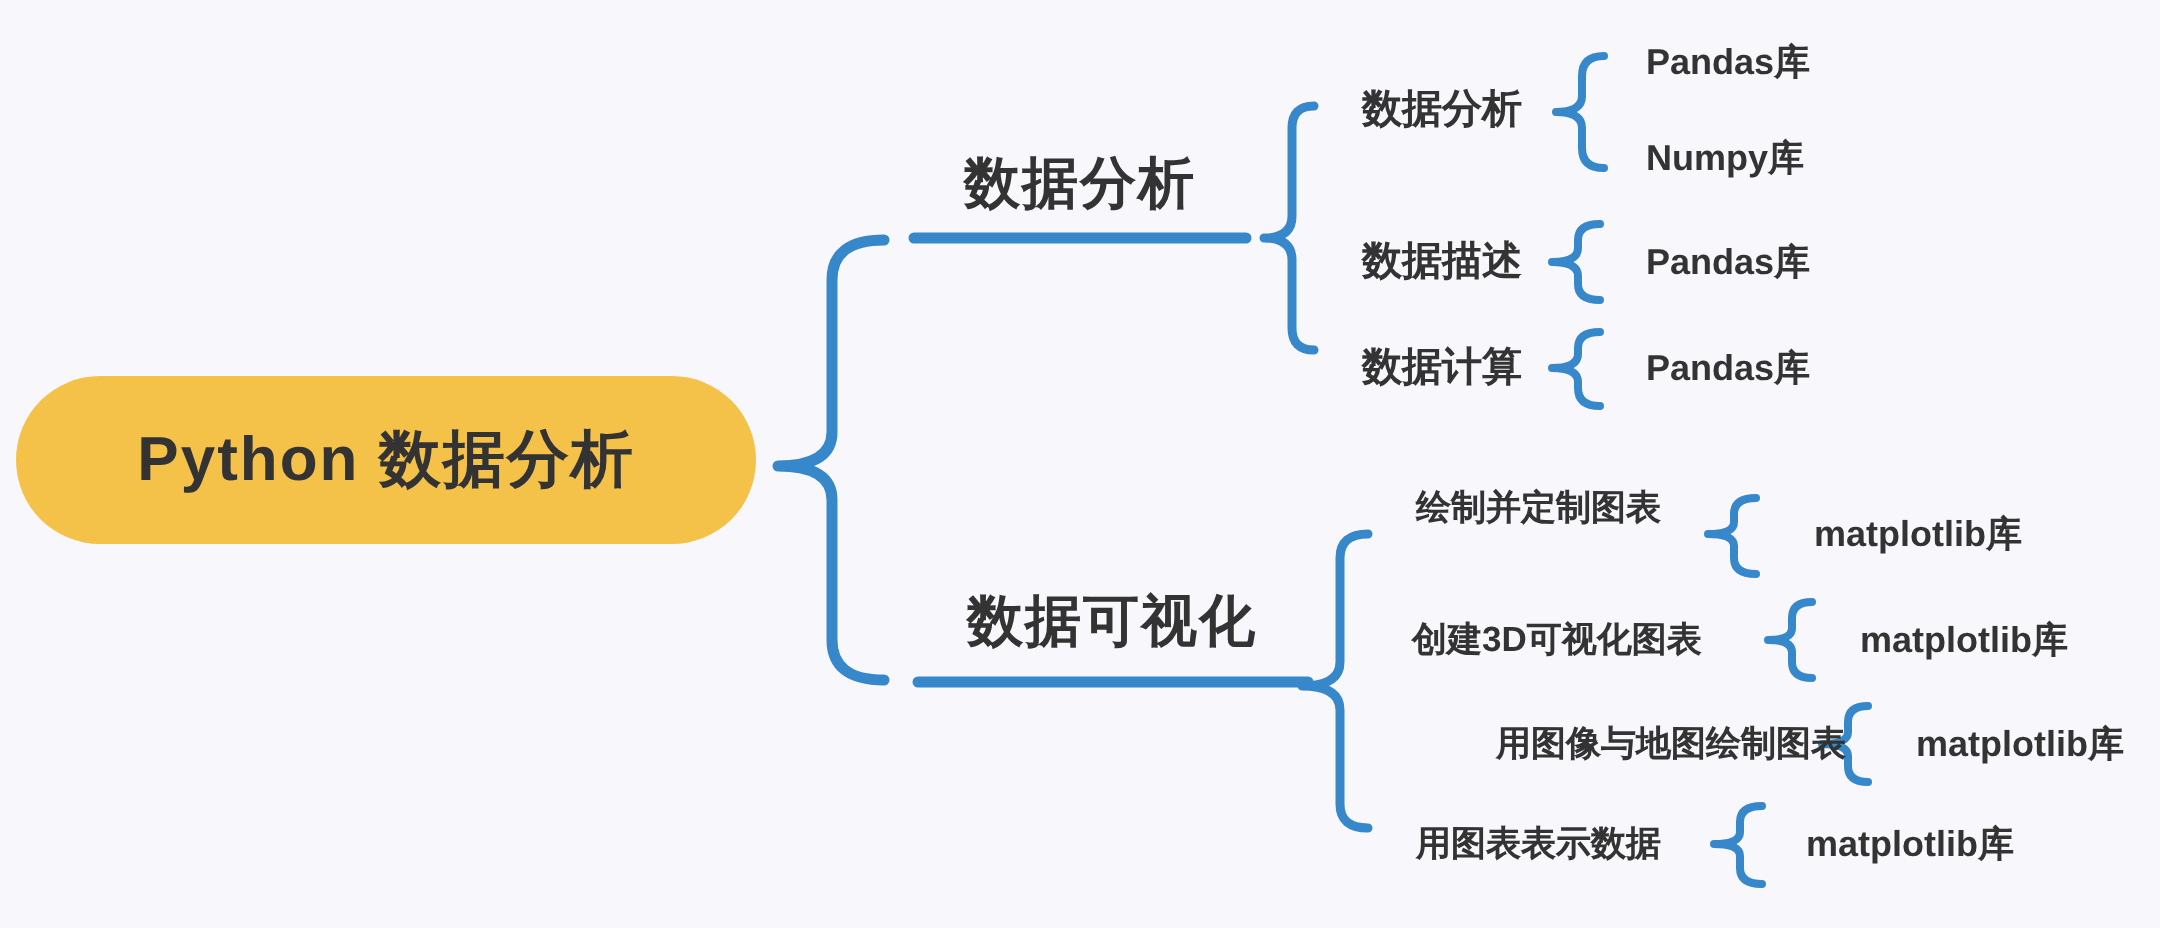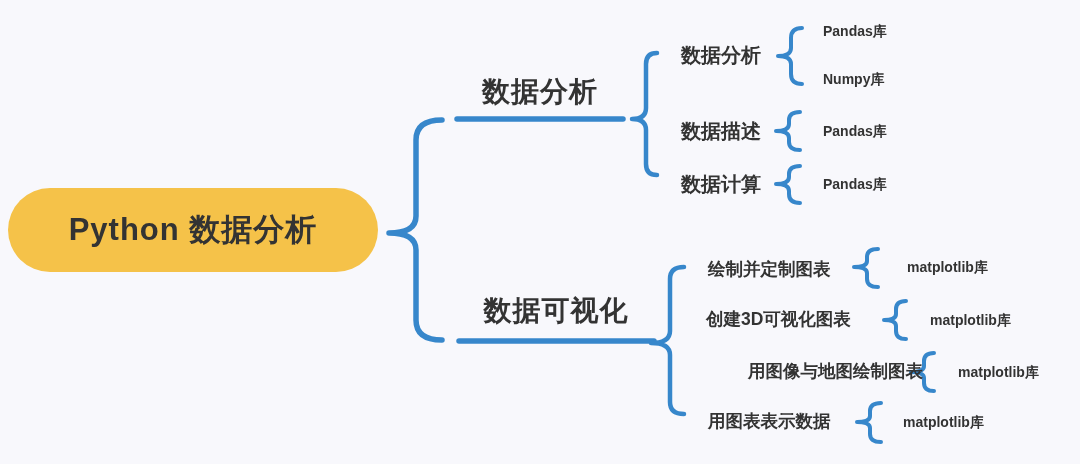--- a/index.html
+++ b/index.html
@@ -42,21 +42,21 @@
     text-align:center;
   }
   .branch-lbl{
     font-size:28px;font-weight:bold;
     text-align:center;
     letter-spacing:1px;
   }
   .child-lbl{font-weight:bold;}
   .c1{font-size:20px;}
   .c2{font-size:17.5px;}
-  .lib-lbl{font-size:14px;font-weight:600;text-align:center;}
+  .lib-lbl{font-size:18px;font-weight:600;text-align:center;}
 </style>
 </head>
 <body>
 
 <div class="stage">
 
   <svg class="connectors" viewBox="0 0 1080 464" aria-hidden="true">
 
     <path stroke-width="5.5" d="M442,120 Q416,120 416,140 L416,216 Q416,233 389,233 Q416,233 416,250 L416,320 Q416,340 442,340"></path>
 
@@ -87,21 +87,21 @@
   <div class="lbl child-lbl c1" style="left:681px;top:55px;">数据分析</div>
   <div class="lbl lib-lbl" style="left:823px;top:31px;">Pandas库</div>
   <div class="lbl lib-lbl" style="left:823px;top:79px;">Numpy库</div>
 
   <div class="lbl child-lbl c1" style="left:681px;top:131px;">数据描述</div>
   <div class="lbl lib-lbl" style="left:823px;top:131px;">Pandas库</div>
 
   <div class="lbl child-lbl c1" style="left:681px;top:184px;">数据计算</div>
   <div class="lbl lib-lbl" style="left:823px;top:184px;">Pandas库</div>
 
-  <div class="lbl child-lbl c2" style="left:708px;top:270px;">绘制并定制图表</div>
+  <div class="lbl child-lbl c2" style="left:708px;top:254px;">绘制并定制图表</div>
   <div class="lbl lib-lbl" style="left:907px;top:267px;">matplotlib库</div>
 
   <div class="lbl child-lbl c2" style="left:706px;top:320px;">创建3D可视化图表</div>
   <div class="lbl lib-lbl" style="left:930px;top:320px;">matplotlib库</div>
 
   <div class="lbl child-lbl c2" style="left:748px;top:372px;">用图像与地图绘制图表</div>
   <div class="lbl lib-lbl" style="left:958px;top:372px;">matplotlib库</div>
 
   <div class="lbl child-lbl c2" style="left:708px;top:422px;">用图表表示数据</div>
   <div class="lbl lib-lbl" style="left:903px;top:422px;">matplotlib库</div>

